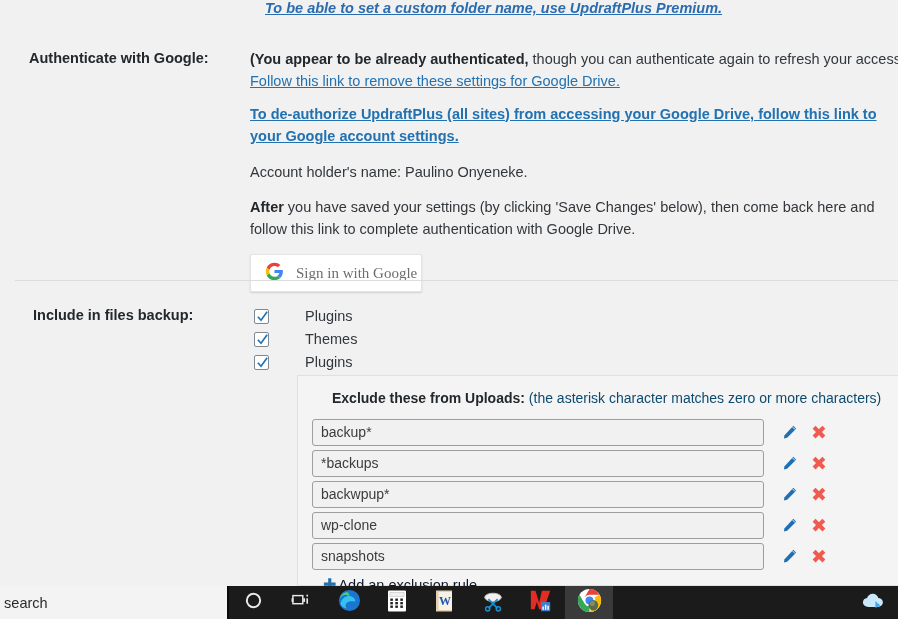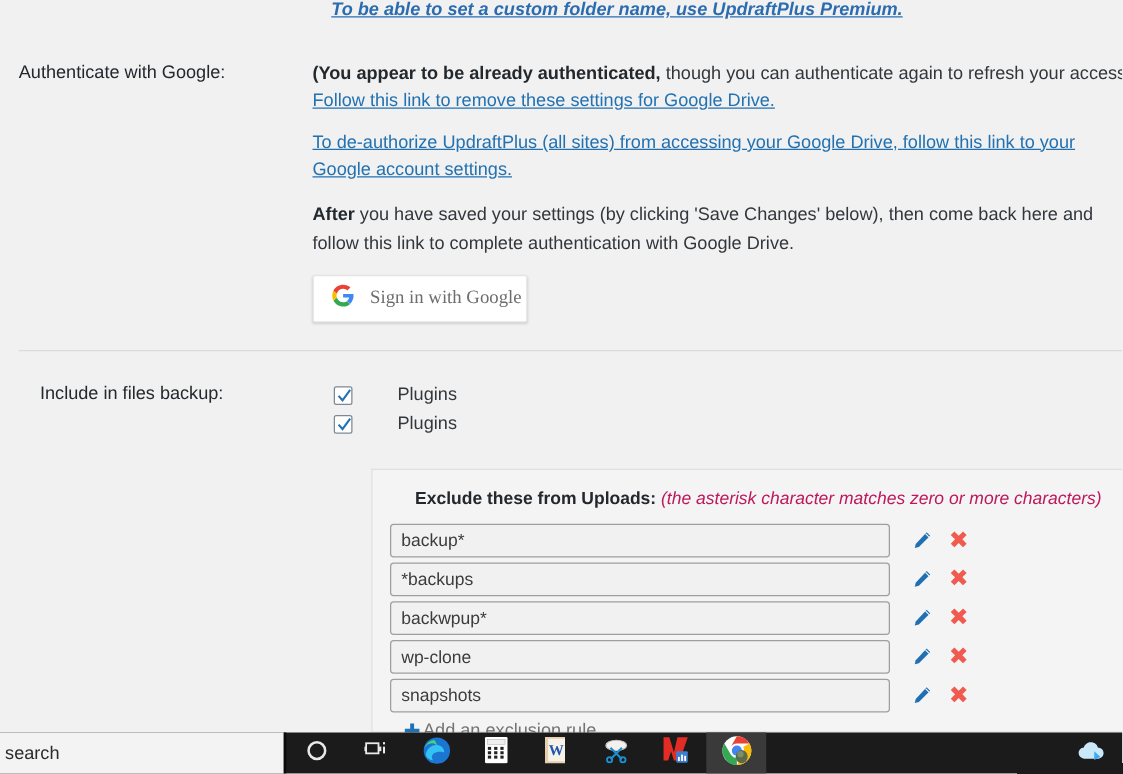--- a/index.html
+++ b/index.html
@@ -29,24 +29,24 @@
 
   .row {
     position: relative;
     display: flex;
     align-items: flex-start;
   }
 
   .row-label {
     width: 250px;
     flex: 0 0 250px;
-    padding-left: 15px;
+    padding-left: 29px;
     color: #23282d;
     font-size: 14.5px;
-    font-weight: 400;
+    font-weight: 700;
     line-height: 1.45;
   }
 
   .row-body {
     flex: 1 1 auto;
     min-width: 0;
     padding-right: 0;
   }
   .premium-link {
     position: absolute;
@@ -101,21 +101,21 @@
   }
 
   .divider {
     position: absolute;
     left: 15px; top: 280px;
     width: 883px;
     height: 1px;
     background: #dcdcdc;
   }
 
-  .files-row { position: absolute; left: 17px; top: 305px; width: 740px; }
+  .files-row { position: absolute; left: 4px; top: 305px; width: 740px; }
 
   .chk-line {
     display: flex;
     align-items: center;
     height: 23px;
     margin-bottom: 0px;
     gap: 27px;
   }
   .chk {
     width: 15px; height: 15px;
@@ -146,30 +146,30 @@
     border-right: none;
     padding: 14px 0 0 14px;
   }
   .excl-title {
     font-size: 14px;
     color: #23282d;
     margin-bottom: 11px;
     white-space: nowrap;
   }
   .excl-title .bold { font-weight: 700; padding-left: 20px; }
-  .excl-title .ital { font-style: italic; font-weight: 400; color: #be185d; }
+  .excl-title .ital { font-weight: 400; color: #0c4a6e; }
 
   .excl-row {
     display: flex;
     align-items: center;
     height: 30px;
     margin-bottom: 1px;
   }
   .excl-input {
-    width: 400px;
+    width: 452px;
     height: 27px;
     border: 1px solid #9e9e9e;
     border-radius: 3px;
     background: #f1f1f1;
     padding: 0 8px;
     font-family: "Liberation Sans", sans-serif;
     font-size: 14px;
     color: #3c3c3c;
     outline: none;
   }
@@ -200,21 +200,21 @@
   }
   .plus {
     color: #2271b1;
     font-weight: 700;
     font-size: 16px;
     margin-right: 2px;
     line-height: 1;
     font-family: "DejaVu Sans", sans-serif;
   }
   .add-rule .alabel {
-    color: #737373;
+    color: #0f172a;
     font-size: 14.5px;
     text-decoration: underline;
   }
 
   
   .taskbar {
     position: absolute;
     left: 0; bottom: 0;
     width: 898px; height: 33px;
     background: #1b1b1b;
@@ -264,24 +264,25 @@
 
     <div class="row auth-row">
       <div class="row-label">Authenticate with Google:</div>
       <div class="row-body">
 
         <p class="para" style="margin-bottom:10px;">
           <span class="b">(You appear to be already authenticated,</span><span> though you can authenticate again to refresh your access if you've had a problem). </span><br>
           <a class="lnk">Follow this link to remove these settings for Google Drive.</a>
         </p>
 
-        <p class="para wrap" style="margin-bottom:14px; width:645px;">
+        <p class="para wrap" style="margin-bottom:14px; width:645px;font-weight:bold;">
           <a class="lnk">To de-authorize UpdraftPlus (all sites) from accessing your Google Drive, follow this link to your Google account settings.</a>
         </p>
 
+        <p class="para" style="margin-bottom:12px;">Account holder's name: Paulino Onyeneke.</p>
 
         <p class="para wrap" style="width:645px; margin-bottom:0;">
           <span class="b">After</span><span> you have saved your settings (by clicking 'Save Changes' below), then come back here and follow this link to complete authentication with Google Drive.</span>
         </p>
 
         <div class="google-btn">
           <span>
             <svg width="19" height="19" viewBox="0 0 48 48">
               <path fill="#4285F4" d="M45.1 24.5c0-1.6-.1-2.8-.4-4H24v7.3h12.1c-.2 2-1.6 5-4.5 7l-.1.3 6.5 5 .5.1c4.1-3.8 6.6-9.4 6.6-15.7z"></path>
               <path fill="#34A853" d="M24 46c5.9 0 10.9-2 14.5-5.3l-6.9-5.4c-1.8 1.3-4.3 2.2-7.6 2.2-5.8 0-10.7-3.8-12.5-9.1l-.3 0-6.7 5.2-.1.3C8 41.5 15.4 46 24 46z"></path>
@@ -303,20 +304,28 @@
 
         <div class="chk-line">
           <span class="chk">
             <svg width="13" height="13" viewBox="0 0 14 14">
               <path d="M2 7.2 L5.4 11 L12 2" stroke="#2271b1" stroke-width="1.8" fill="none"></path>
             </svg>
           </span>
           <span class="chk-label">Plugins</span>
         </div>
 
+        <div class="chk-line">
+          <span class="chk">
+            <svg width="13" height="13" viewBox="0 0 14 14">
+              <path d="M2 7.2 L5.4 11 L12 2" stroke="#2271b1" stroke-width="1.8" fill="none"></path>
+            </svg>
+          </span>
+          <span class="chk-label">Themes</span>
+        </div>
 
         <div class="chk-line">
           <span class="chk">
             <svg width="13" height="13" viewBox="0 0 14 14">
               <path d="M2 7.2 L5.4 11 L12 2" stroke="#2271b1" stroke-width="1.8" fill="none"></path>
             </svg>
           </span>
           <span class="chk-label">Plugins</span>
         </div>
 

